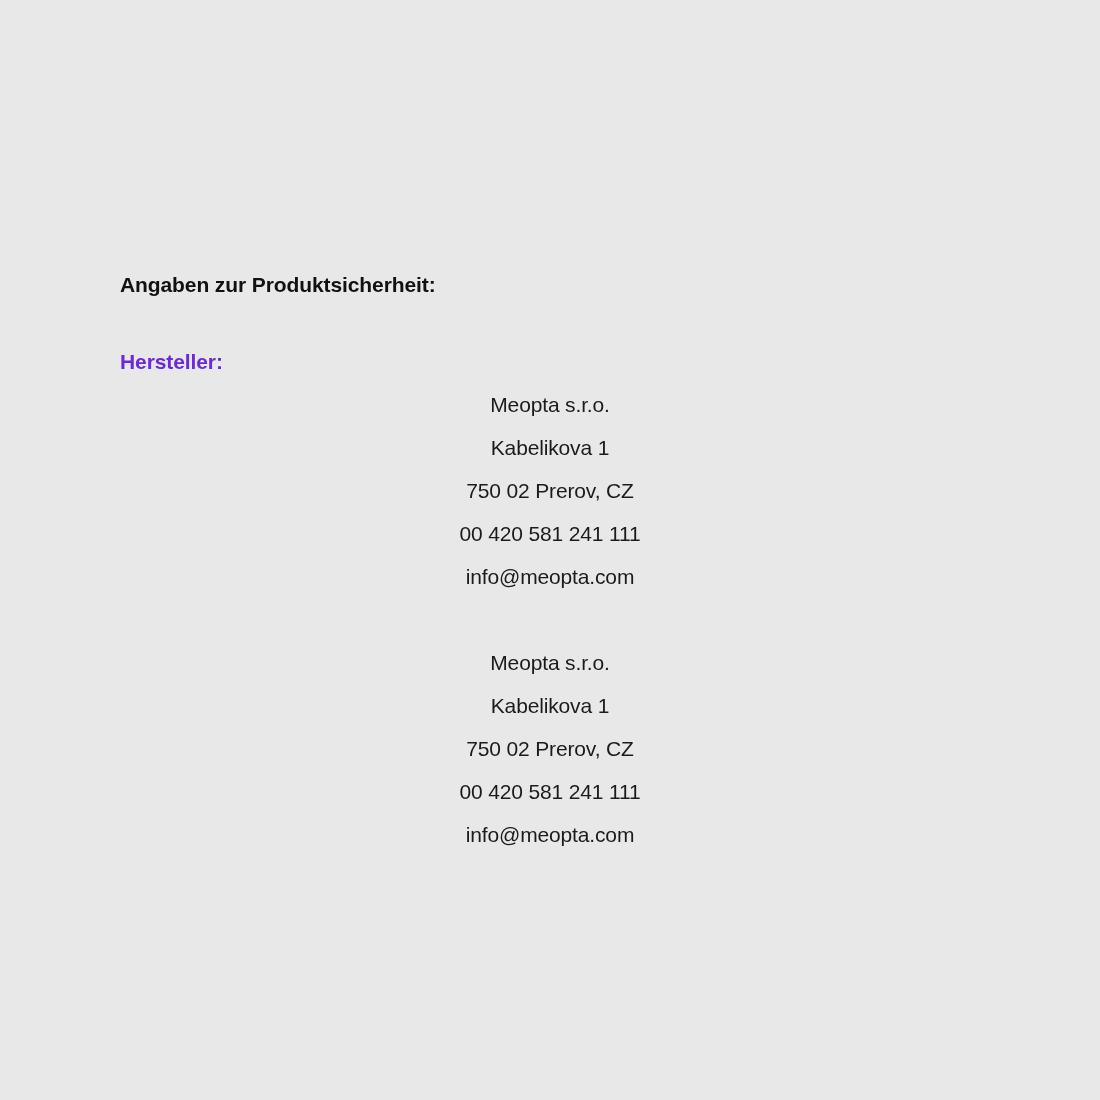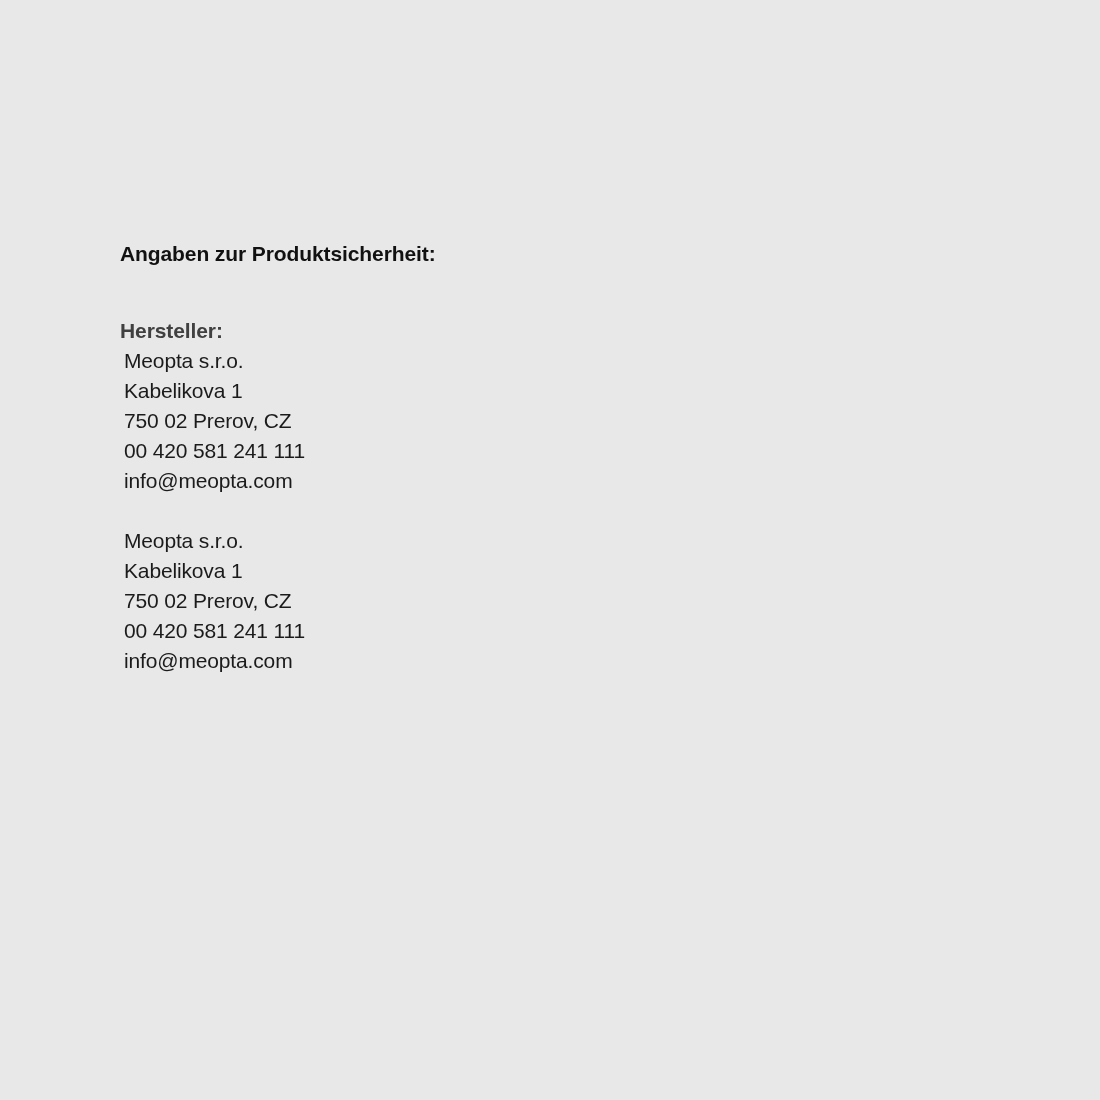--- a/index.html
+++ b/index.html
@@ -16,21 +16,21 @@
   }
   .page {
     position: relative;
     width: 1100px;
     height: 1100px;
     box-sizing: border-box;
   }
   .content {
     position: absolute;
     left: 120px;
-    top: 240px;
+    top: 271px;
     width: 860px;
   }
   .section-heading {
     font-size: 21px;
     font-weight: bold;
     line-height: 28px;
     letter-spacing: -0.1px;
     margin: 0;
     color: #111111;
   }
@@ -43,29 +43,30 @@
     max-width: 845px;
   }
   .block {
     margin: 0;
   }
   .block-title {
     font-size: 21px;
     font-weight: bold;
     line-height: 26px;
     letter-spacing: -0.1px;
-    color: #404040;
+    color: #6d28d9;
     margin: 0;
   }
   .block-line {
     font-size: 21px;
     line-height: 26px;
     letter-spacing: -0.15px;
     color: #1b1b1b;
-    margin: 4px;
+    margin: 17px;
+    text-align: center;
   }
   .gap-intro { height: 24px; }
   .gap-block { height: 26px; }
   .gap-block2 { height: 26px; }
 </style>
 </head>
 <body>
 
 <div class="page">
   <div class="content">

